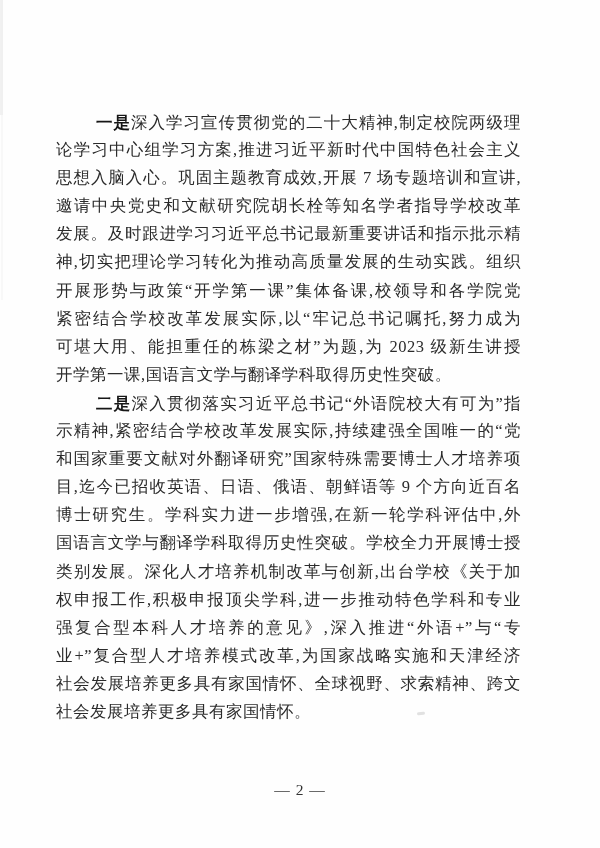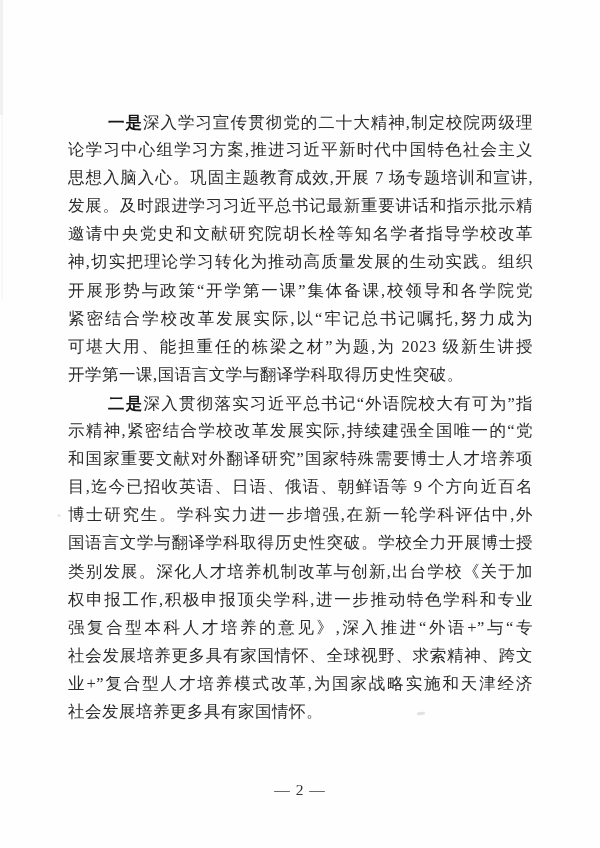--- a/index.html
+++ b/index.html
@@ -43,21 +43,21 @@
   .scan-speck-2 {
     position: absolute;
     left: 57px; top: 514px;
     width: 4px; height: 3px;
     background: #e3e3e3;
     border-radius: 50%;
     opacity: 0.8;
   }
   .text-block {
     position: absolute;
-    left: 68px;
+    left: 56px;
     top: 108px;
     width: 465px;
     color: #2b2b2b;
     font-size: 16.5px;
   }
   .line {
     height: 28.1px;
     line-height: 28.1px;
     text-align: justify;
     text-align-last: justify;
@@ -96,41 +96,41 @@
   <div class="scan-edge-line-long"></div>
   <div class="scan-speck-1"></div>
   <div class="scan-speck-2"></div>
 
   <div class="text-block">
 
     <div>
       <div class="line first"><span class="lead">一是</span><span>深入学习宣传贯彻党的二十大精神,制定校院两级理</span></div>
       <div class="line">论学习中心组学习方案,推进习近平新时代中国特色社会主义</div>
       <div class="line">思想入脑入心。巩固主题教育成效,开展 7 场专题培训和宣讲,</div>
+      <div class="line">邀请中央党史和文献研究院胡长栓等知名学者指导学校改革</div>
       <div class="line">发展。及时跟进学习习近平总书记最新重要讲话和指示批示精</div>
-      <div class="line">邀请中央党史和文献研究院胡长栓等知名学者指导学校改革</div>
       <div class="line">神,切实把理论学习转化为推动高质量发展的生动实践。组织</div>
       <div class="line">开展形势与政策“开学第一课”集体备课,校领导和各学院党</div>
       <div class="line">紧密结合学校改革发展实际,以“牢记总书记嘱托,努力成为</div>
       <div class="line">可堪大用、能担重任的栋梁之材”为题,为 2023 级新生讲授</div>
       <div class="line natural">开学第一课,国语言文学与翻译学科取得历史性突破。</div>
     </div>
 
     <div>
       <div class="line first"><span class="lead">二是</span><span>深入贯彻落实习近平总书记“外语院校大有可为”指</span></div>
       <div class="line">示精神,紧密结合学校改革发展实际,持续建强全国唯一的“党</div>
       <div class="line">和国家重要文献对外翻译研究”国家特殊需要博士人才培养项</div>
       <div class="line">目,迄今已招收英语、日语、俄语、朝鲜语等 9 个方向近百名</div>
       <div class="line">博士研究生。学科实力进一步增强,在新一轮学科评估中,外</div>
       <div class="line">国语言文学与翻译学科取得历史性突破。学校全力开展博士授</div>
       <div class="line">类别发展。深化人才培养机制改革与创新,出台学校《关于加</div>
       <div class="line">权申报工作,积极申报顶尖学科,进一步推动特色学科和专业</div>
       <div class="line">强复合型本科人才培养的意见》,深入推进“外语+”与“专</div>
+      <div class="line">业+”复合型人才培养模式改革,为国家战略实施和天津经济</div>
       <div class="line">社会发展培养更多具有家国情怀、全球视野、求索精神、跨文</div>
-      <div class="line">业+”复合型人才培养模式改革,为国家战略实施和天津经济</div>
       <div class="line natural">社会发展培养更多具有家国情怀。</div>
     </div>
 
 
   </div>
 
   <div class="page-number">— 2 —</div>
 
 </div>
 

